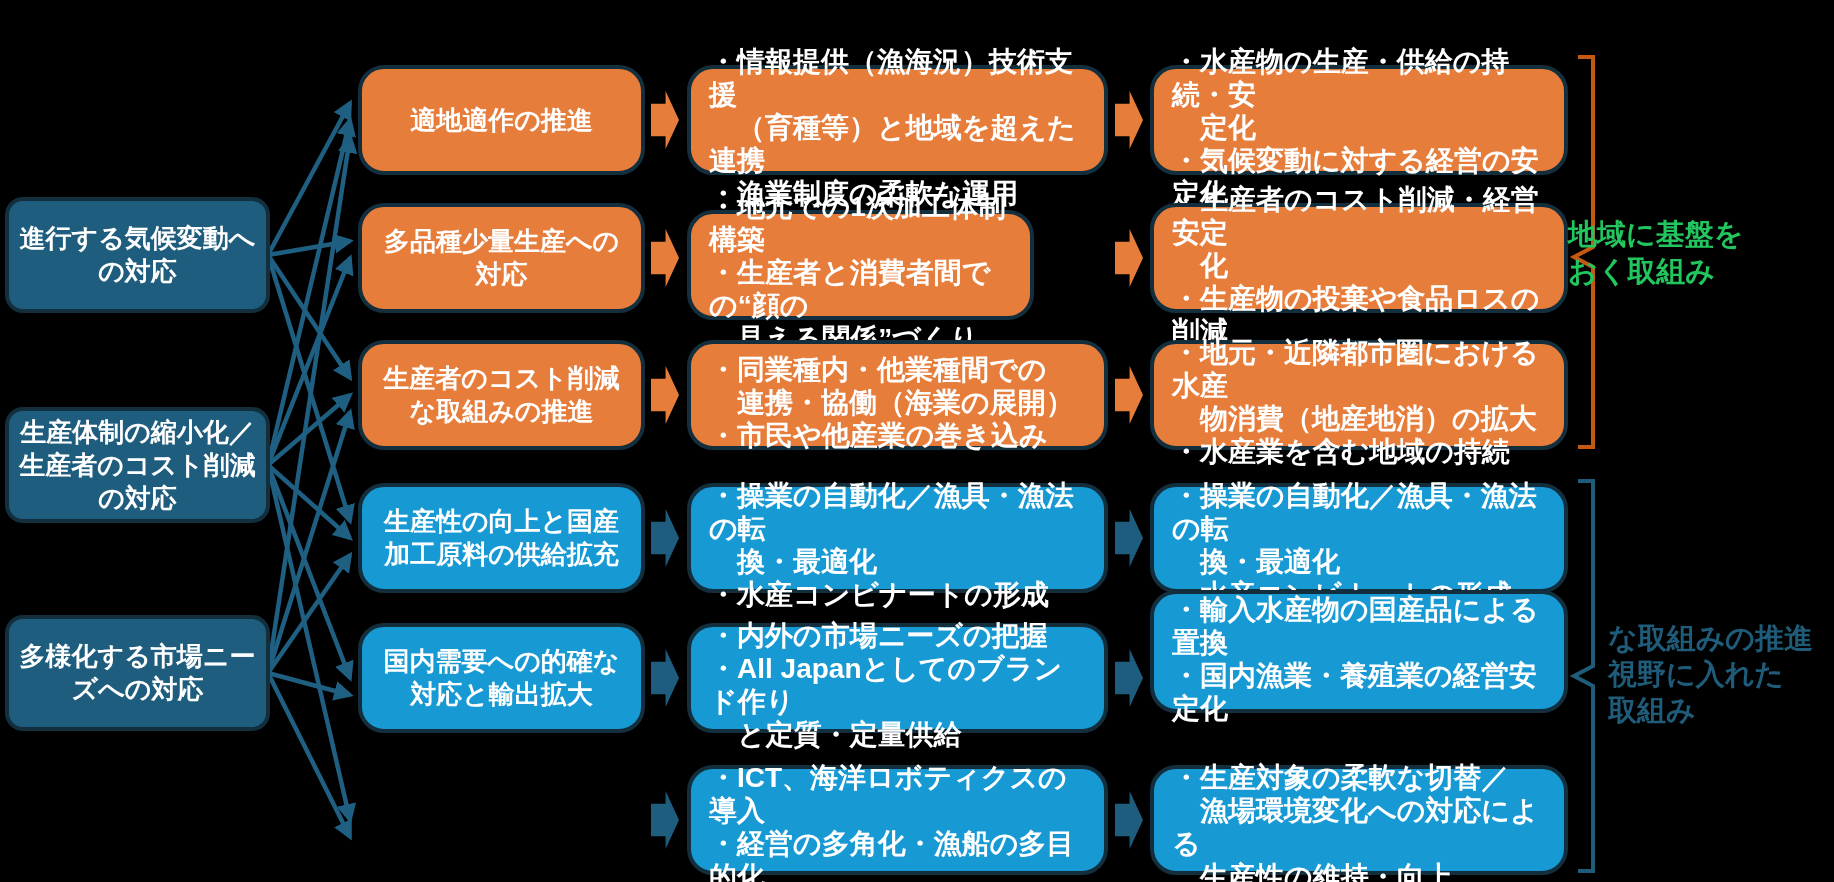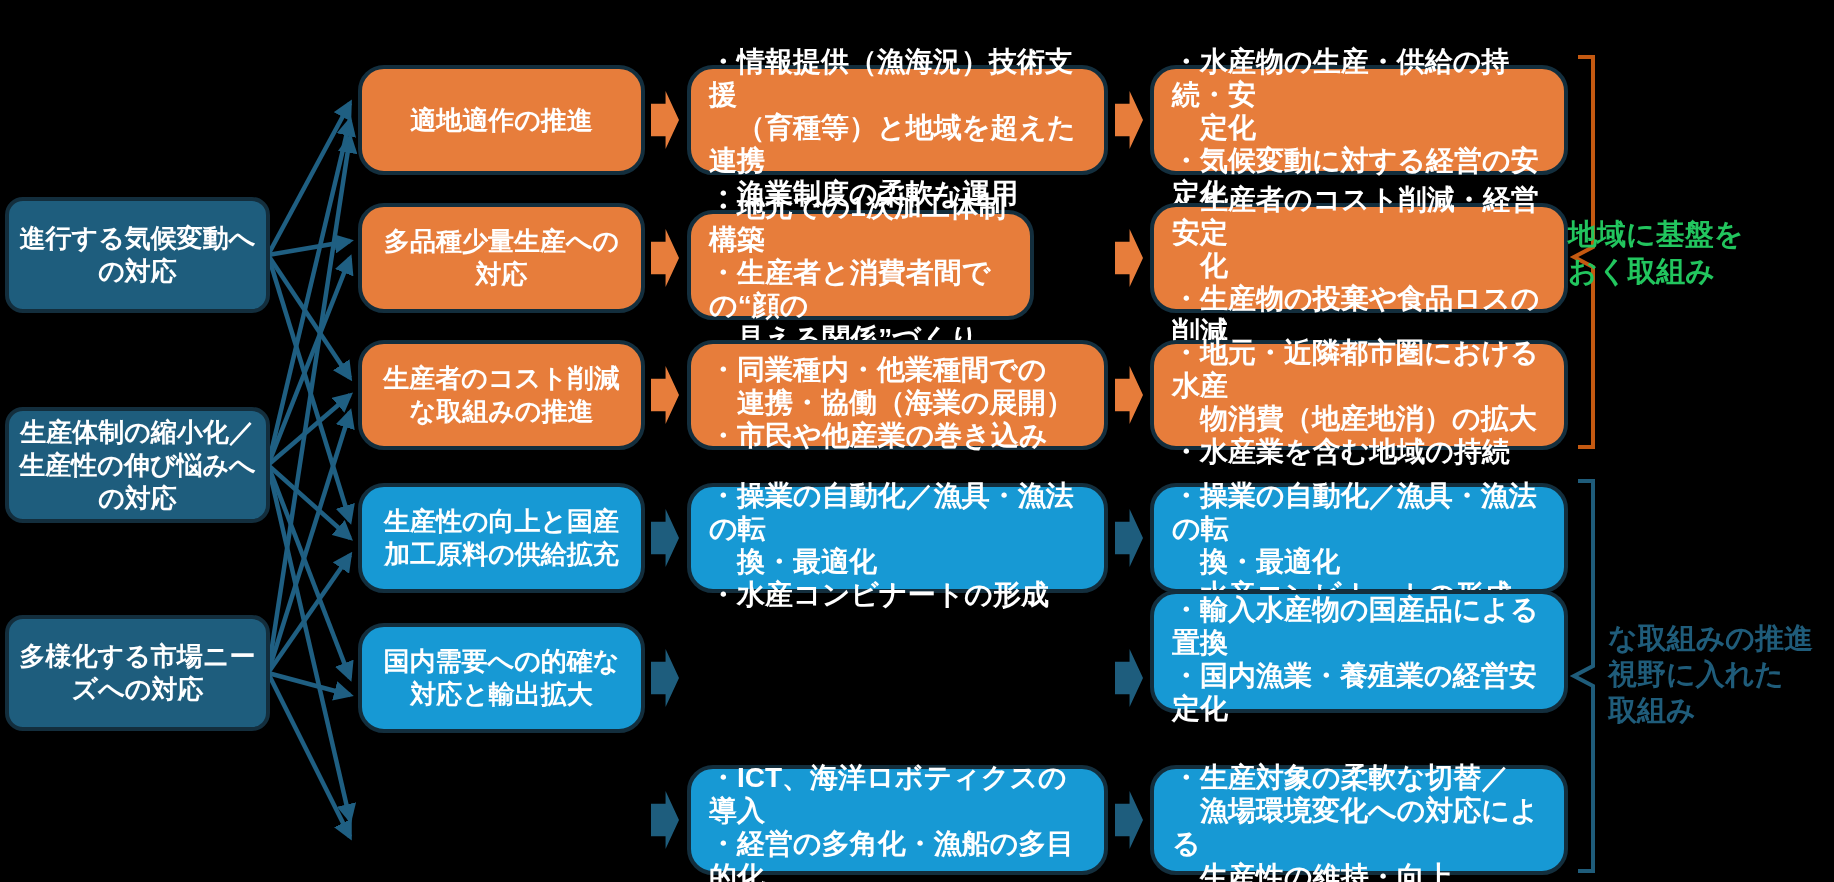--- a/index.html
+++ b/index.html
@@ -60,21 +60,21 @@
         <line x1="268" y1="673" x2="350" y2="837" marker-end="url(#ah)"></line>
       </g>
 
     <path d="M1578,57 L1593,57 L1593,247 L1574,257 L1593,267 L1593,447 L1578,447" stroke="#C45911" stroke-width="4" fill="none"></path>
     <path d="M1578,481 L1593,481 L1593,666 L1574,676 L1593,686 L1593,871 L1578,871" stroke="#1F5C7A" stroke-width="4" fill="none"></path>
   </svg>
 
   <div class="box theme-dark center-text" style="left:5px;top:197px;width:265px;height:116px">進行する気候変動へ
 の対応</div>
   <div class="box theme-dark center-text" style="left:5px;top:407px;width:265px;height:116px">生産体制の縮小化／
-生産性の伸び悩みへ
+生産者のコスト削減
 の対応</div>
   <div class="box theme-dark center-text" style="left:5px;top:615px;width:265px;height:116px">多様化する市場ニー
 ズへの対応</div>
 
   <div class="box theme-orange center-text" style="left:358px;top:65px;width:287px;height:110px">適地適作の推進</div>
   <div class="box theme-orange center-text" style="left:358px;top:203px;width:287px;height:110px">多品種少量生産への
 対応</div>
   <div class="box theme-orange center-text" style="left:358px;top:340px;width:287px;height:110px">生産者のコスト削減
 な取組みの推進</div>
   <div class="box theme-blue center-text" style="left:358px;top:483px;width:287px;height:110px">生産性の向上と国産
@@ -87,20 +87,23 @@
 ・漁業制度の柔軟な運用</div>
   <div class="box theme-orange bullet-text" style="left:687px;top:210px;width:347px;height:110px">・地元での1次加工体制構築
 ・生産者と消費者間での“顔の
 　見える関係”づくり</div>
   <div class="box theme-orange bullet-text" style="left:687px;top:340px;width:421px;height:110px">・同業種内・他業種間での
 　連携・協働（海業の展開）
 ・市民や他産業の巻き込み</div>
   <div class="box theme-blue bullet-text" style="left:687px;top:483px;width:421px;height:110px">・操業の自動化／漁具・漁法の転
 　換・最適化
 ・水産コンビナートの形成</div>
+  <div class="box theme-blue bullet-text" style="left:687px;top:623px;width:421px;height:110px">・内外の市場ニーズの把握
+・All Japanとしてのブランド作り
+　と定質・定量供給</div>
   <div class="box theme-blue bullet-text" style="left:687px;top:765px;width:421px;height:110px">・ICT、海洋ロボティクスの導入
 ・経営の多角化・漁船の多目的化</div>
 
   <div class="box theme-orange bullet-text" style="left:1150px;top:65px;width:418px;height:110px">・水産物の生産・供給の持続・安
 　定化
 ・気候変動に対する経営の安定化</div>
   <div class="box theme-orange bullet-text" style="left:1150px;top:203px;width:418px;height:110px">・生産者のコスト削減・経営安定
 　化
 ・生産物の投棄や食品ロスの削減</div>
   <div class="box theme-orange bullet-text" style="left:1150px;top:340px;width:418px;height:110px">・地元・近隣都市圏における水産

